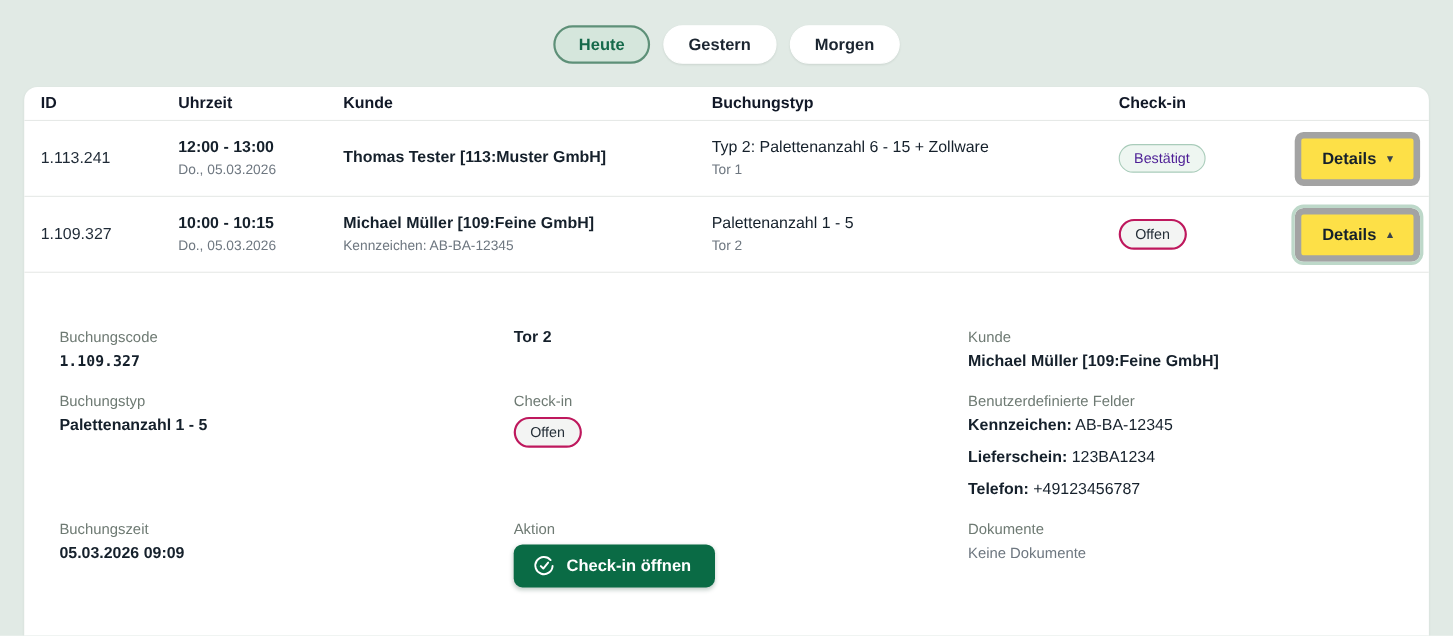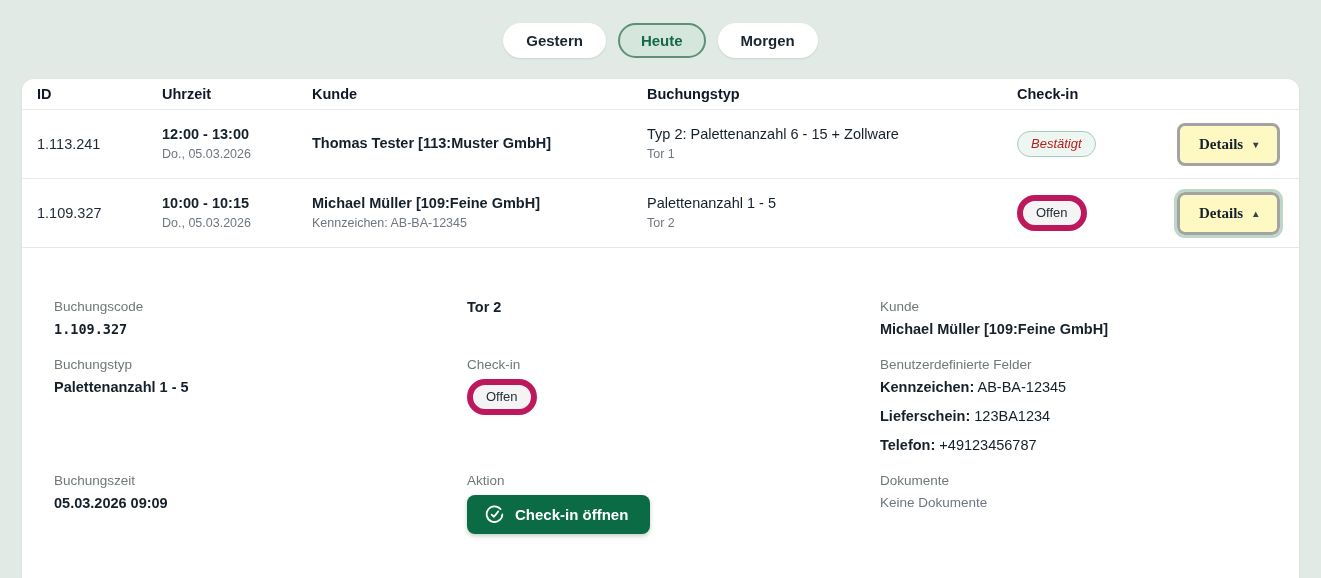--- a/index.html
+++ b/index.html
@@ -49,29 +49,29 @@
   .tbody-row { height:69px; }
   .cell-main { font-size:14.5px; font-weight:700; color:#15202b; line-height:1.35; }
   .cell-sub  { font-size:12.5px; color:#6e7780; line-height:1.45; margin-top:1px; }
   .cell-plain{ font-size:14.5px; color:#1f2a36; }
   .cell-type .cell-main { font-weight:400; }
 
   .badge {
     display:inline-block; border-radius:999px; padding:4px 13px;
     font-size:13px; line-height:1.2;
   }
-  .badge-green { background:#eef6f1; border:1px solid #a9ccba; color:#b91c1c;font-style:italic; }
-  .badge-gray  { background:#f3f4f3; border:6px solid #be185d; color:#252f38; }
+  .badge-green { background:#eef6f1; border:1px solid #a9ccba; color:#4c1d95; }
+  .badge-gray  { background:#f3f4f3; border:2px solid #be185d; color:#252f38; }
 
   .details-btn {
     justify-self:end;
     display:inline-flex; align-items:center; gap:10px;
-    background:#fef9c3; border:3px solid #a3a3a3; border-radius:8px;
+    background:#fde047; border:6px solid #a3a3a3; border-radius:8px;
     padding:10px 19px; font-size:15px; font-weight:600; color:#15202b;
-    cursor:pointer; font-family:Liberation Serif, serif;
+    cursor:pointer; font-family:Liberation Sans, sans-serif;
   }
   .details-btn .caret { font-size:10px; color:#39424b; }
   .details-btn.expanded { outline:3px solid #bdd8c9; }
 
   
   .detail-grid {
     display:grid;
     grid-template-columns:413px 413px 1fr;
     row-gap:20px;
     padding:51px 40px 26px 32px;
@@ -91,22 +91,22 @@
     padding:10px 22px 10px 18px; font-size:15px; font-weight:700;
     cursor:pointer; font-family:inherit;
     box-shadow:0 2px 4px rgba(10,60,40,.25);
   }
   .action-btn svg { display:block; }
 </style>
 </head>
 <body>
 
 <div class="tabbar">
+  <button class="pill active">Heute</button>
   <button class="pill">Gestern</button>
-  <button class="pill active">Heute</button>
   <button class="pill">Morgen</button>
 </div>
 
 <div class="card">
 
   <div class="trow thead">
     <div class="th">ID</div>
     <div class="th">Uhrzeit</div>
     <div class="th">Kunde</div>
     <div class="th">Buchungstyp</div>

